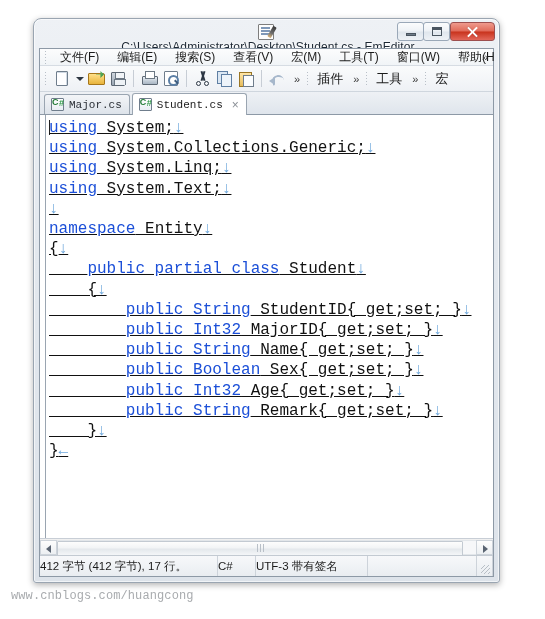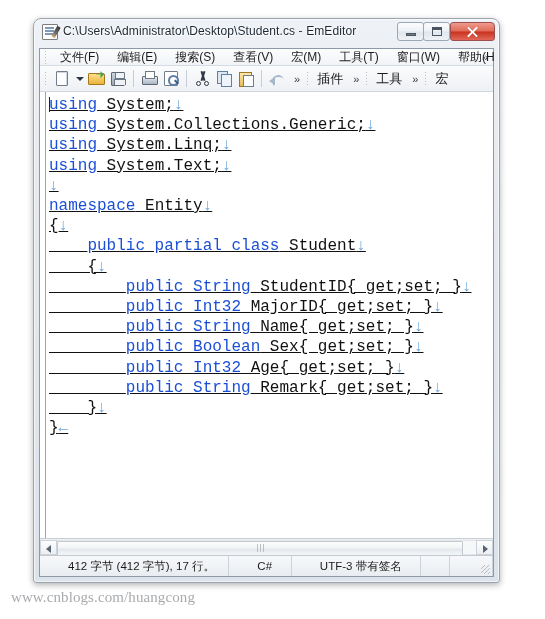--- a/index.html
+++ b/index.html
@@ -21,22 +21,23 @@
     background: linear-gradient(to bottom, #eef1f5 0%, #e3e8ee 40%, #dde3ea 100%);
     border: 1px solid #9aa5b1;
     box-shadow: 0 2px 6px rgba(0,0,0,0.30), 0 0 0 1px rgba(255,255,255,0.6) inset;
     padding: 5px 5px 5px 5px;
   }
   .window-inner { width:100%; height:100%; position:relative; }
 
   
   .titlebar {
     height: 24px; position: relative;
-    display: flex; align-items: flex-start;
+    display: flex; align-items: center;
     padding-left: 3px;
+    flex-direction: column;
   }
   .app-icon {
     width: 16px; height: 16px; flex: 0 0 16px;
     position: relative; margin-right: 5px;
     background: #fdfdfd; border: 1px solid #7d7d7d; border-radius: 1px;
   }
   .app-icon::before {
     content: ""; position: absolute; left: 2px; top: 2px;
     width: 9px; height: 2px; background: #7f98b8;
     box-shadow: 0 3px 0 #7f98b8, 0 6px 0 #7f98b8;
@@ -351,43 +352,42 @@
   .statusbar {
     height: 21px; display: flex; align-items: stretch;
     background: linear-gradient(to bottom,#f7f8fa,#e9edf1);
     border-top: 1px solid #c3cad2;
     font-size: 11.5px; color: #1b1b1b;
   }
   .st-cell {
     display: flex; align-items: center; padding: 0 0;
     border-right: 1px solid #cdd3da;
     white-space: nowrap;
-    margin-left: 28px;
   }
   .st-cell.s0 { width: 178px; }
   .st-cell.s1 { width: 38px; }
   .st-cell.s2 { width: 86px; }
   .st-cell.s3 { width: 112px; }
   .st-cell.s4 { flex: 1; }
   .st-grip {
     width: 16px; position: relative;
   }
   .st-grip::after {
     content:""; position:absolute; right:2px; bottom:2px;
     width:9px; height:9px;
     background-image:
       linear-gradient(135deg, transparent 45%, #b7bec6 45%, #b7bec6 60%, transparent 60%);
     background-size: 4px 4px;
   }
 
   
   .watermark {
     position: absolute; left: 11px; top: 589px;
-    font-size: 15px; color: #a8abae;
-    font-family: Liberation Serif, serif;
+    font-size: 12px; color: #a8abae;
+    font-family: Liberation Mono, monospace;
     letter-spacing: 0.1px;
   }
 </style>
 </head>
 <body>
 
 <div id="root">
 
   <div class="window">
     <div class="window-inner">
@@ -474,20 +474,31 @@
           <div class="tb-chev">»</div>
 
           <div class="grip"></div>
           <div class="tb-text">工具</div>
           <div class="tb-chev">»</div>
 
           <div class="grip"></div>
           <div class="tb-text">宏</div>
         </div>
 
+        <div class="tabbar">
+          <div class="tab inactive">
+            <span class="cs-icon"></span>
+            <span>Major.cs</span>
+          </div>
+          <div class="tab active">
+            <span class="cs-icon"></span>
+            <span>Student.cs</span>
+            <span class="tab-close">×</span>
+          </div>
+        </div>
 
         <div class="editor-wrap">
           <div class="gutter"></div>
           <div class="code" id="code-view"><div><span class="caret"></span><span class="kw">using</span><span> System;</span><span class="cr">↓</span></div><div><span class="kw">using</span><span> System.Collections.Generic;</span><span class="cr">↓</span></div><div><span class="kw">using</span><span> System.Linq;</span><span class="cr">↓</span></div><div><span class="kw">using</span><span> System.Text;</span><span class="cr">↓</span></div><div><span class="cr">↓</span></div><div><span class="kw">namespace</span><span> Entity</span><span class="cr">↓</span></div><div><span>{</span><span class="cr">↓</span></div><div><span>    </span><span class="kw">public partial class</span><span> Student</span><span class="cr">↓</span></div><div><span>    {</span><span class="cr">↓</span></div><div><span>        </span><span class="kw">public String</span><span> StudentID{ get;set; }</span><span class="cr">↓</span></div><div><span>        </span><span class="kw">public Int32</span><span> MajorID{ get;set; }</span><span class="cr">↓</span></div><div><span>        </span><span class="kw">public String</span><span> Name{ get;set; }</span><span class="cr">↓</span></div><div><span>        </span><span class="kw">public Boolean</span><span> Sex{ get;set; }</span><span class="cr">↓</span></div><div><span>        </span><span class="kw">public Int32</span><span> Age{ get;set; }</span><span class="cr">↓</span></div><div><span>        </span><span class="kw">public String</span><span> Remark{ get;set; }</span><span class="cr">↓</span></div><div><span>    }</span><span class="cr">↓</span></div><div><span>}</span><span class="cr">←</span></div></div>
         </div>
 
         <div class="hscroll">
           <div class="sb-arrow left"></div>
           <div class="sb-track">
             <div class="sb-thumb"></div>

